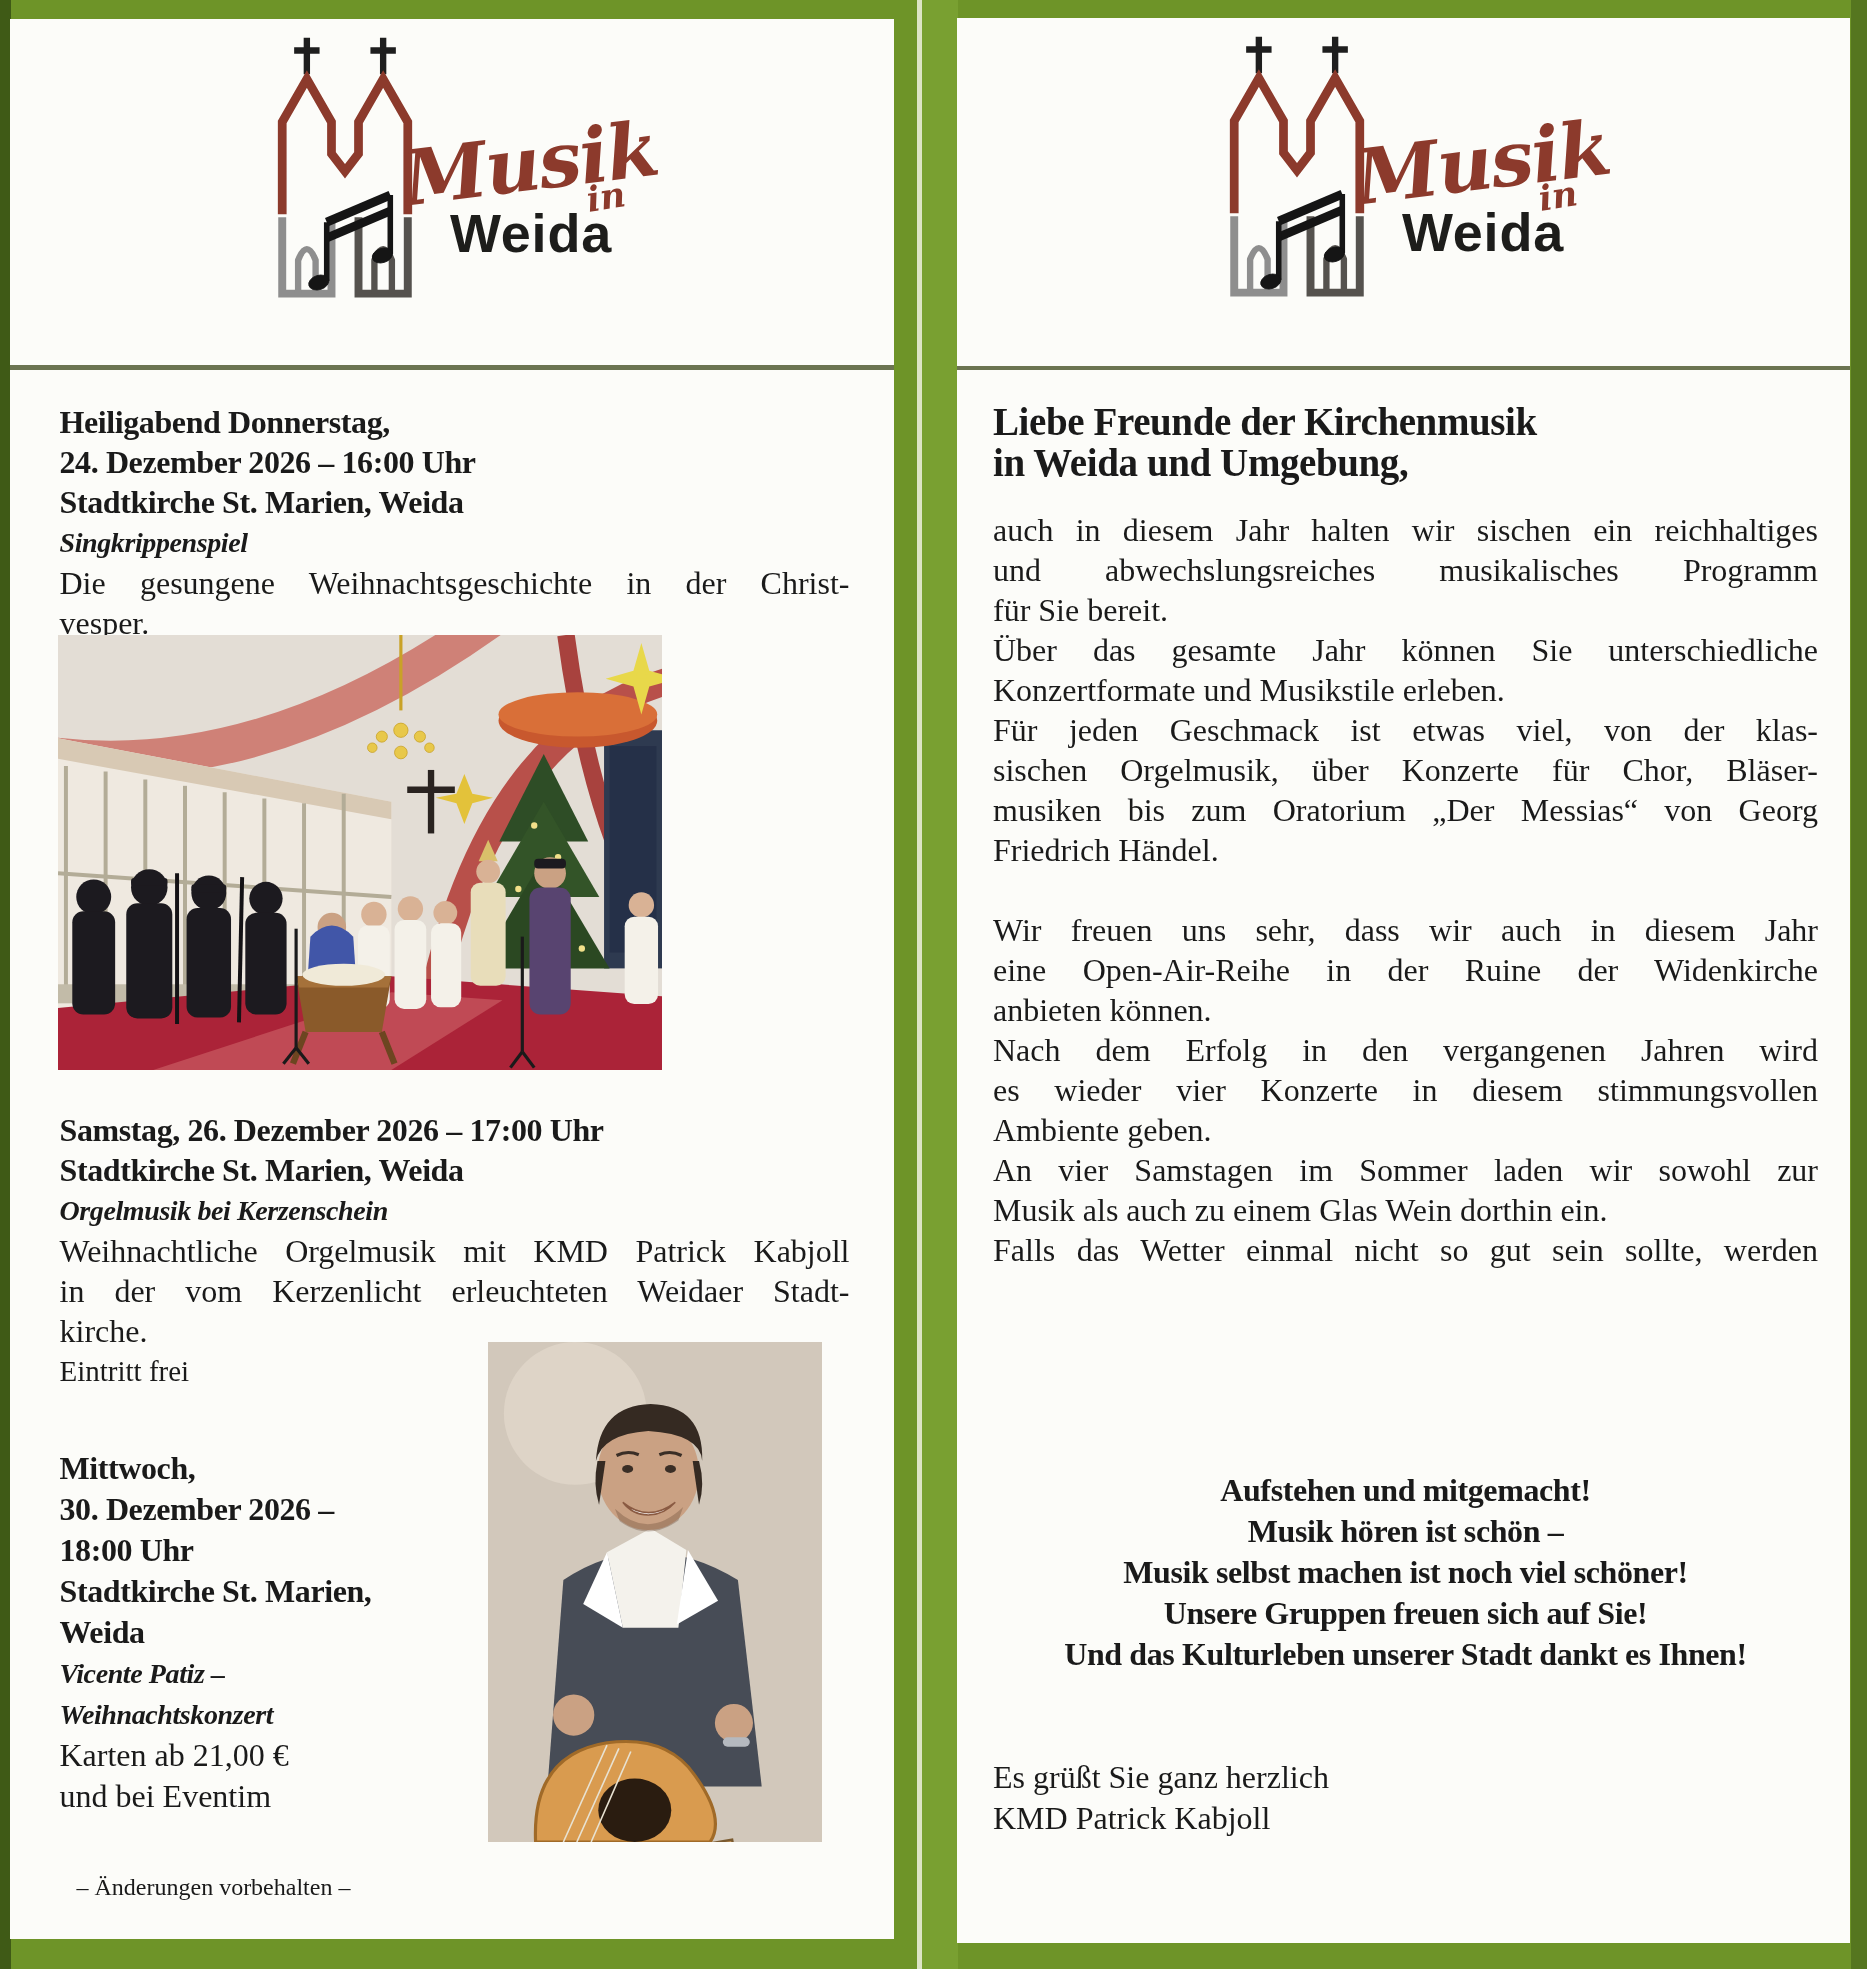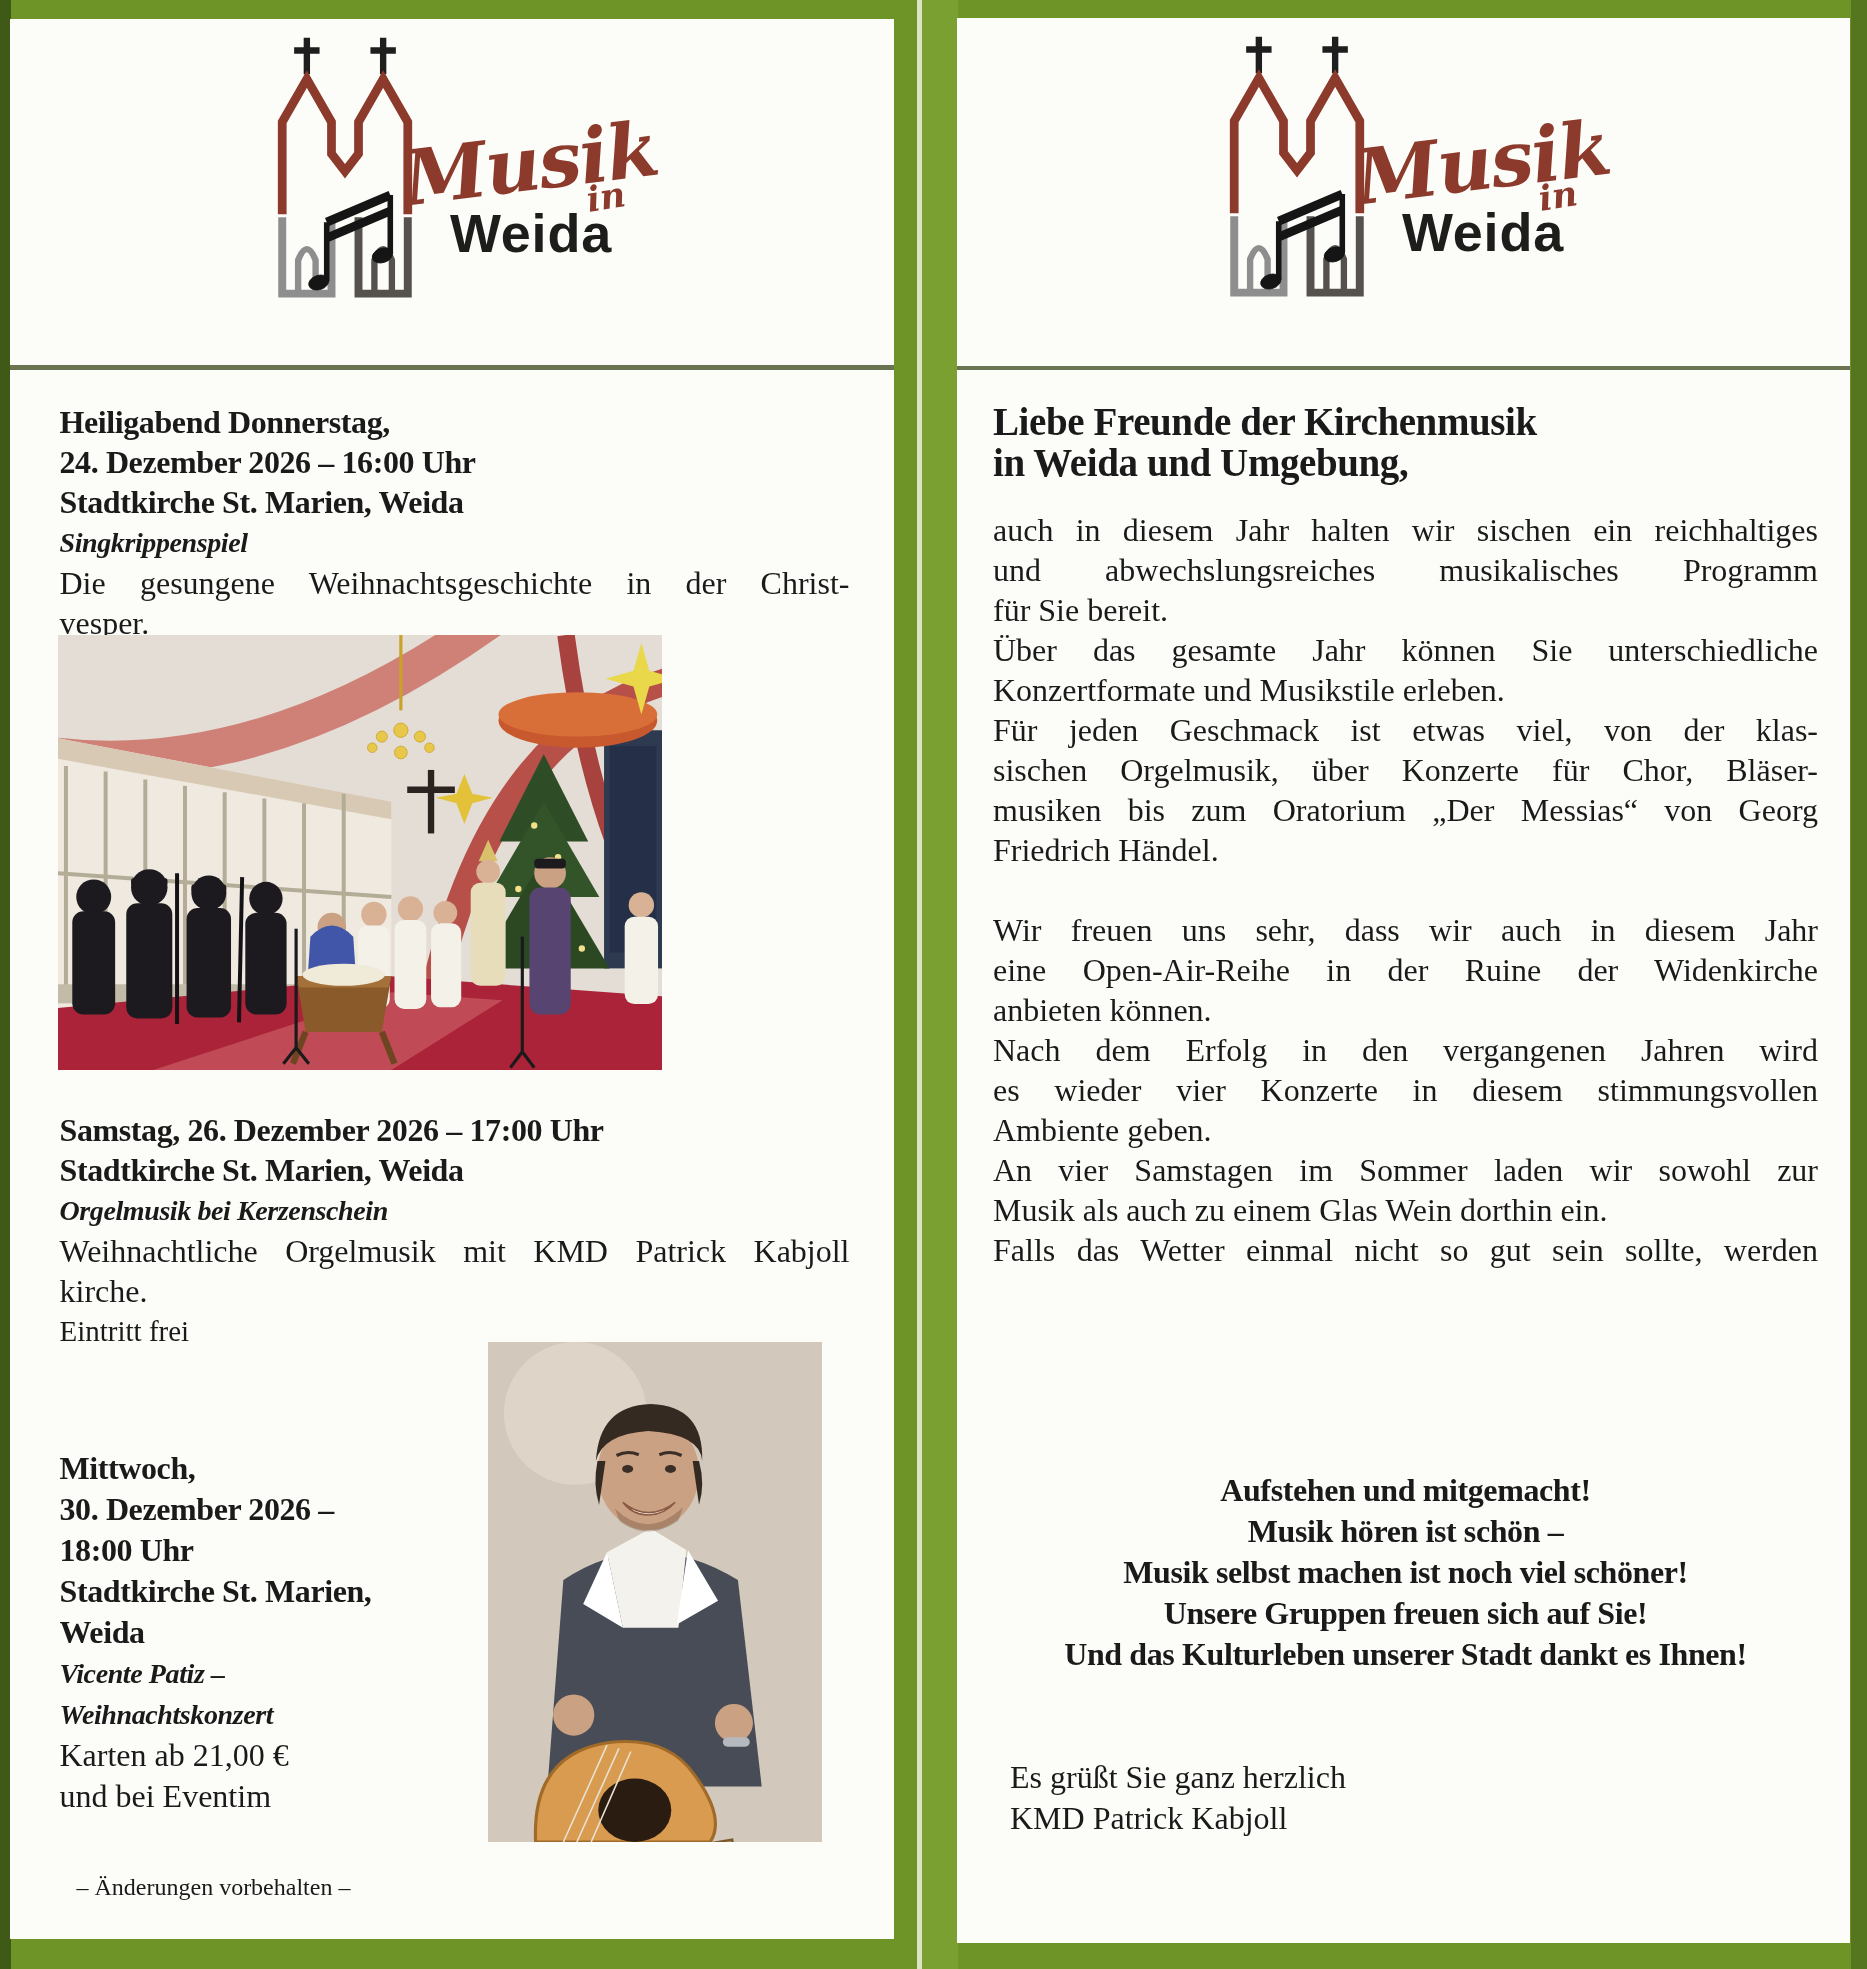--- a/index.html
+++ b/index.html
@@ -243,20 +243,21 @@
           <line x1="600" y1="545" x2="585" y2="525"></line>
       </g>
     </svg>
   </div>
 
   <div class="content" style="top:1091px;">
     <div class="evt-line">Samstag, 26. Dezember 2026 – 17:00 Uhr</div>
     <div class="evt-line">Stadtkirche St. Marien, Weida</div>
     <div class="evt-sub">Orgelmusik bei Kerzenschein</div>
     <div class="body-line jf">Weihnachtliche Orgelmusik mit KMD Patrick Kabjoll</div>
+    <div class="body-line jf">in der vom Kerzenlicht erleuchteten Weidaer Stadt-</div>
     <div class="body-line">kirche.</div>
     <div class="note-line">Eintritt frei</div>
   </div>
 
   <div class="photo" style="left:478px;top:1323px;width:334px;height:500px;">
     <svg width="334" height="500" viewBox="0 0 421 630" preserveAspectRatio="none">
       <rect width="421" height="630" fill="#d8cec2"></rect>
       <rect width="421" height="630" fill="#c9bcae" opacity="0.35"></rect>
       <circle cx="110" cy="90" r="90" fill="#e2d8cc" opacity="0.7"></circle>
 
@@ -415,18 +416,18 @@
   </div>
 
   <div class="content" style="top:1452px;left:36px;right:32px;">
     <div class="cta-line">Aufstehen und mitgemacht!</div>
     <div class="cta-line">Musik hören ist schön –</div>
     <div class="cta-line">Musik selbst machen ist noch viel schöner!</div>
     <div class="cta-line">Unsere Gruppen freuen sich auf Sie!</div>
     <div class="cta-line">Und das Kulturleben unserer Stadt dankt es Ihnen!</div>
   </div>
 
-  <div class="content" style="top:1739px;left:36px;right:32px;margin-left:17px;">
+  <div class="content" style="top:1739px;left:36px;right:32px;">
     <div class="close-line">Es grüßt Sie ganz herzlich</div>
     <div class="close-line">KMD Patrick Kabjoll</div>
   </div>
 </div>
 
 
 </body></html>

